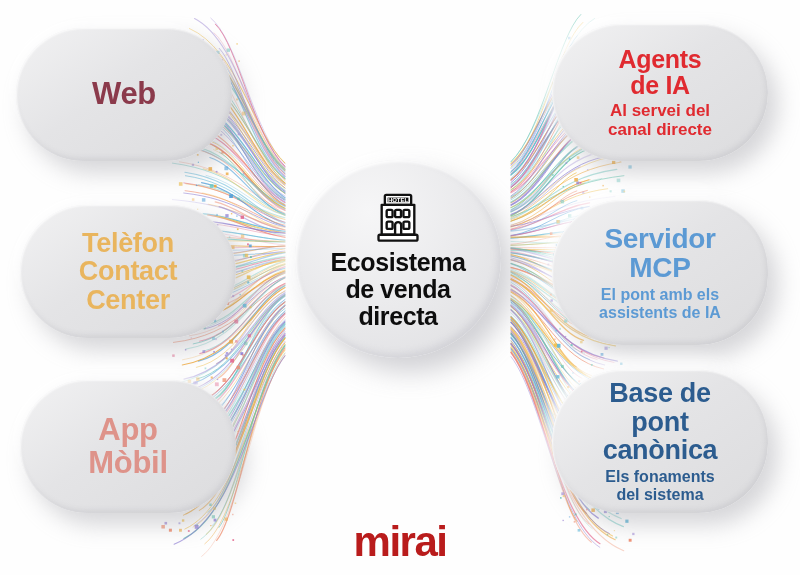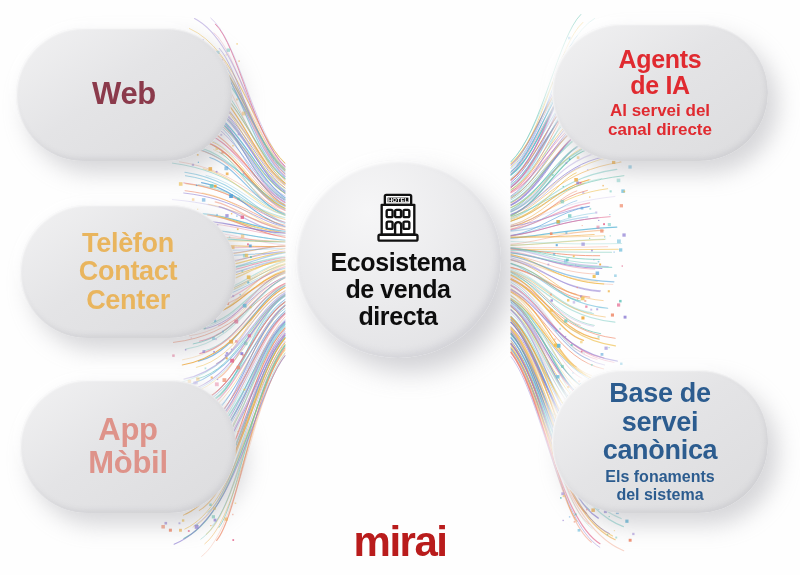--- a/index.html
+++ b/index.html
@@ -1031,24 +1031,30 @@
 directa</div>
   </div>
 
   <div class="card" id="card-agents">
     <div class="title">Agents
 de IA</div>
     <div class="subtitle">Al servei del
 canal directe</div>
   </div>
 
+  <div class="card" id="card-mcp">
+    <div class="title">Servidor
+MCP</div>
+    <div class="subtitle">El pont amb els
+assistents de IA</div>
+  </div>
 
   <div class="card" id="card-db">
     <div class="title">Base de
-servei
+pont
 canònica</div>
     <div class="subtitle">Els fonaments
 del sistema</div>
   </div>
 
   <div id="brand">mirai</div>
 
 </div>
 
 </body></html>

